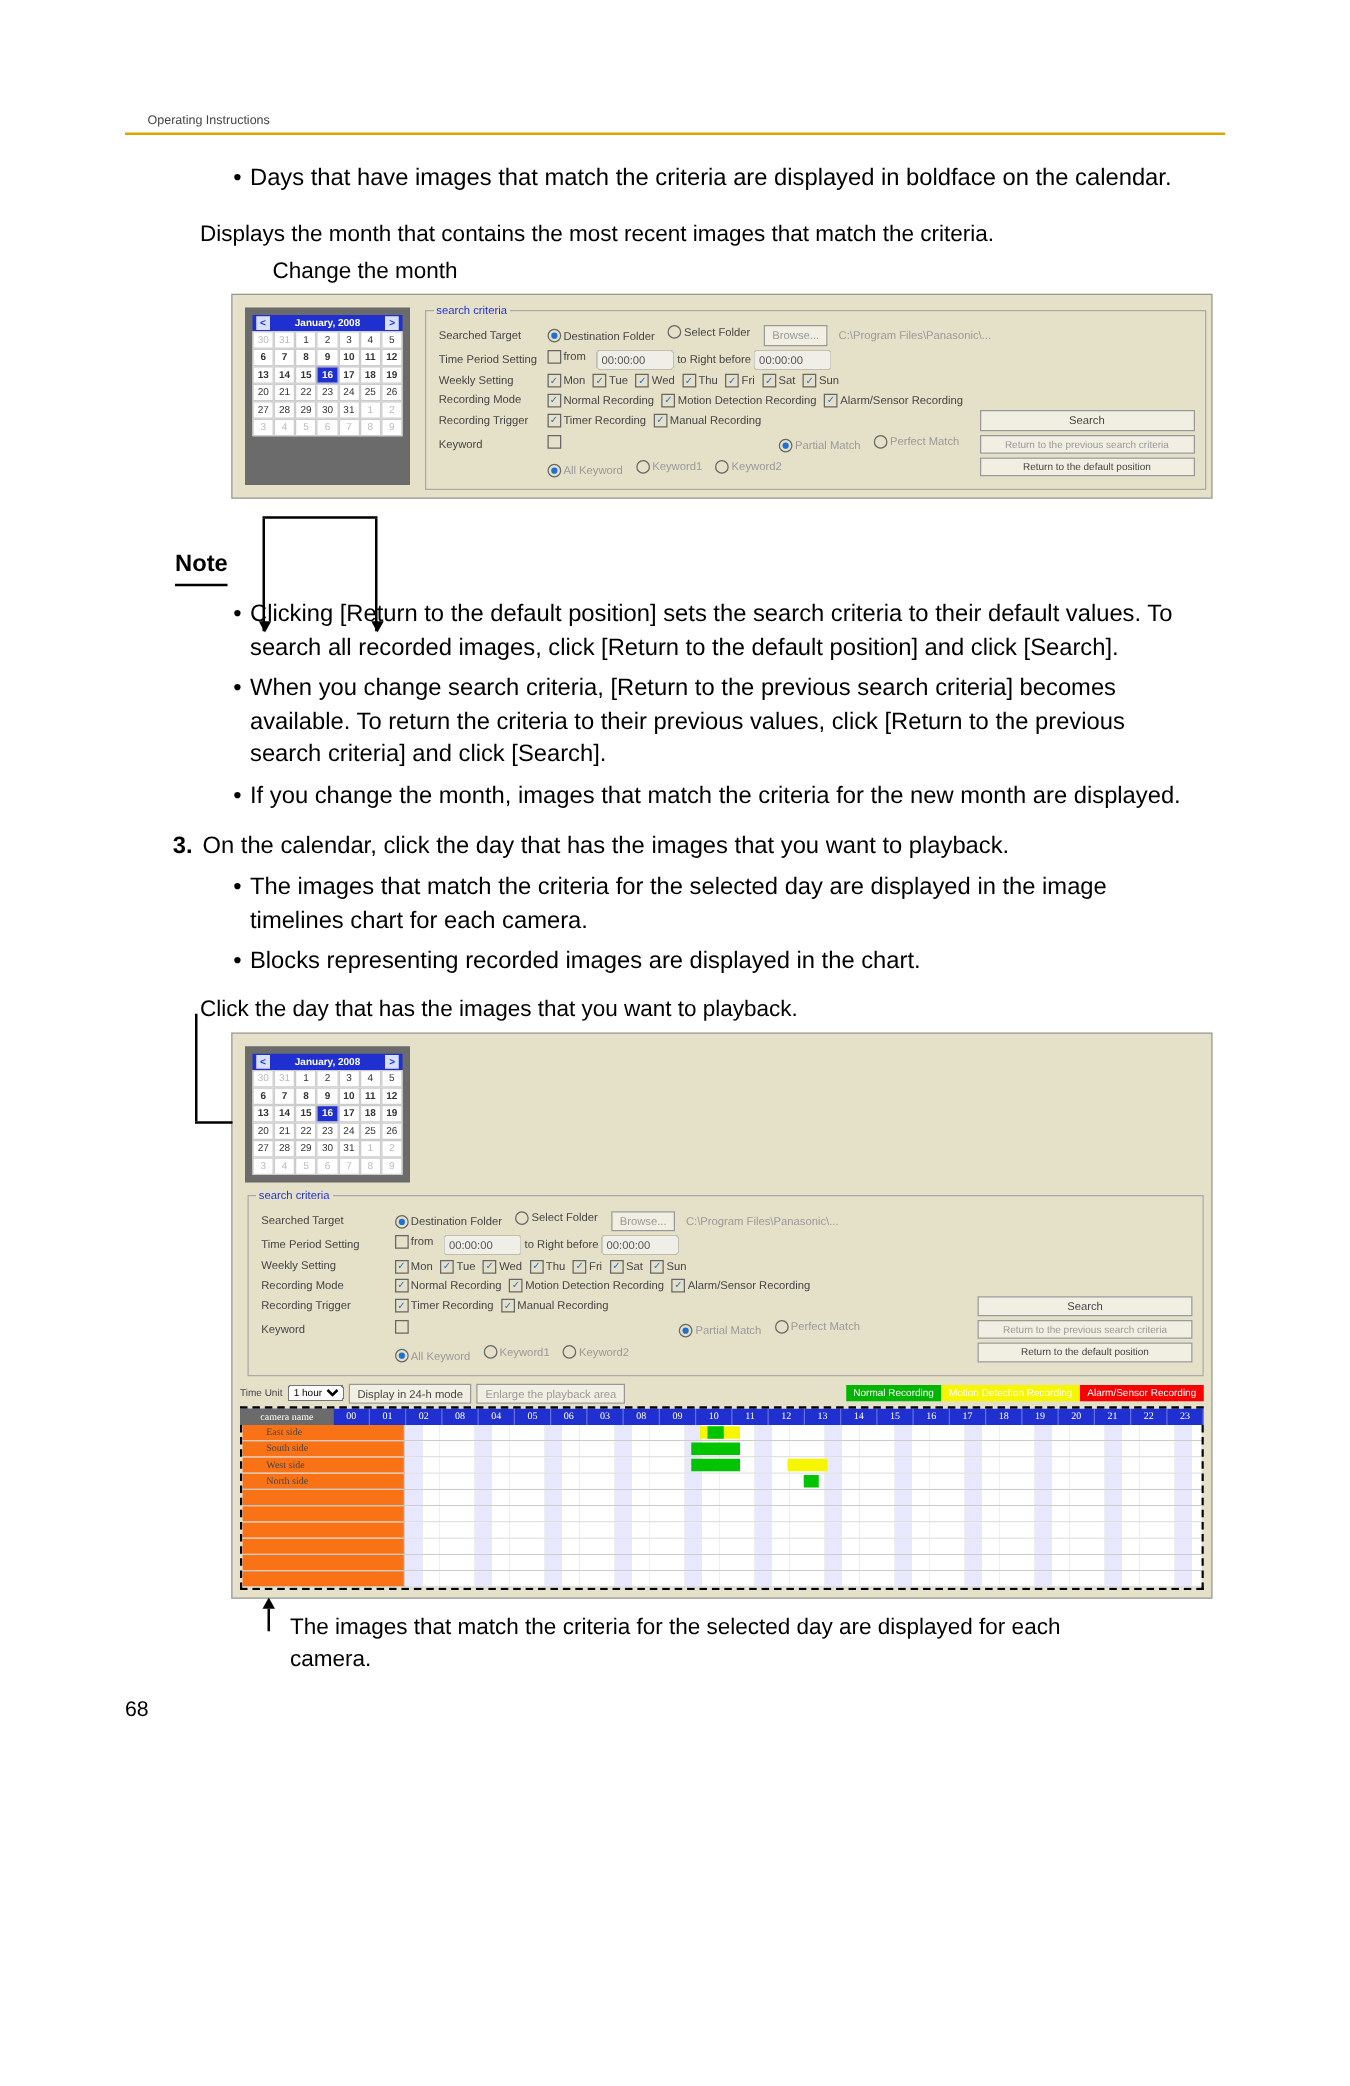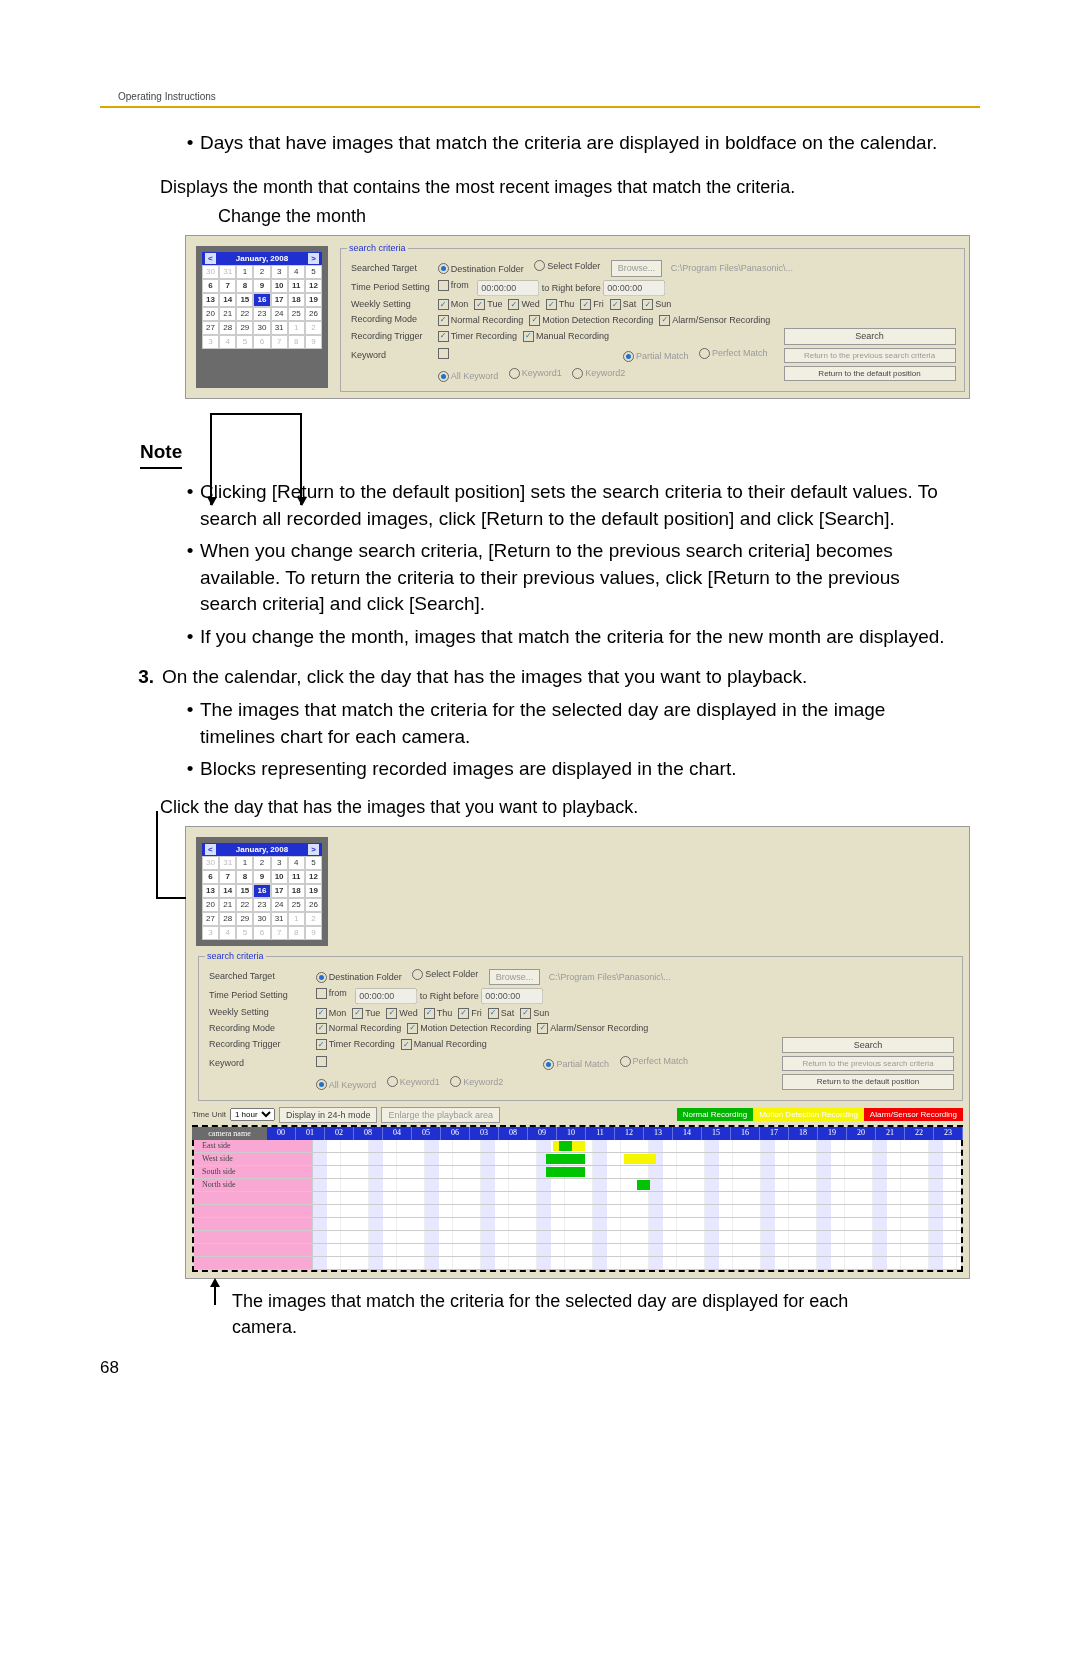--- a/index.html
+++ b/index.html
@@ -64,21 +64,21 @@
   .lg-green{background:#00b400;color:#000;}
   .lg-yellow{background:#f6f600;color:#000;}
   .lg-red{background:#f60000;}
 
   .tl-head{display:flex;background:#2030d0;color:#fff;font-size:8px;}
   .tl-head .name-col{width:110px;background:#6b6b6b;color:#fff;text-align:center;padding:1px 0;}
   .tl-head .h{width:28px;text-align:center;border-right:1px solid rgba(255,255,255,.3);}
 
   .tl-body{position:relative;border:2px dashed #000;border-top:none;padding:0;}
   .tl-row{display:flex;height:12px;border-bottom:1px solid #ccc;background:#fff;}
-  .tl-row .name{width:110px;font-size:8px;padding-left:8px;background:#f9a8d4;border-right:1px solid #ccc;}
+  .tl-row .name{width:110px;font-size:8px;padding-left:19px;background:#f97316;border-right:1px solid #ccc;}
   .tl-cells{flex:1;position:relative;background:repeating-linear-gradient(90deg,#fff,#fff 27px,#eee 27px,#eee 28px);}
   .stripes{position:absolute;top:0;bottom:0;left:0;right:0;background:repeating-linear-gradient(90deg,rgba(60,60,255,.12) 0,rgba(60,60,255,.12) 14px,transparent 14px,transparent 56px);pointer-events:none;}
   .blk{position:absolute;top:1px;height:10px;}
   .g{background:#00c400;}
   .y{background:#f6f600;}
 
   .dashed-top{border-top:2px dashed #000;}
 
   
   .arrow-up{display:inline-block;width:0;height:0;border-left:5px solid transparent;border-right:5px solid transparent;border-bottom:9px solid #000;position:relative;}
@@ -517,32 +517,32 @@
     <div class="tl-body" id="tl-body">
     <div class="tl-row">
             <div class="name">East side</div>
             <div class="tl-cells">
               <div class="stripes"></div>
               <div class="blk y" style="left: 37%; width: 5%;"></div>
               <div class="blk g" style="left: 38%; width: 2%;"></div>
             </div>
           </div>
           <div class="tl-row">
+            <div class="name">South side</div>
+            <div class="tl-cells">
+              <div class="stripes"></div>
+              <div class="blk g" style="left: 36%; width: 6%;"></div>
+            </div>
+          </div>
+          <div class="tl-row">
             <div class="name">West side</div>
             <div class="tl-cells">
               <div class="stripes"></div>
               <div class="blk g" style="left: 36%; width: 6%;"></div>
               <div class="blk y" style="left: 48%; width: 5%;"></div>
-            </div>
-          </div>
-          <div class="tl-row">
-            <div class="name">South side</div>
-            <div class="tl-cells">
-              <div class="stripes"></div>
-              <div class="blk g" style="left: 36%; width: 6%;"></div>
             </div>
           </div>
           <div class="tl-row">
             <div class="name">North side</div>
             <div class="tl-cells">
               <div class="stripes"></div>
               <div class="blk g" style="left: 50%; width: 2%;"></div>
             </div>
           </div>
           <div class="tl-row">

